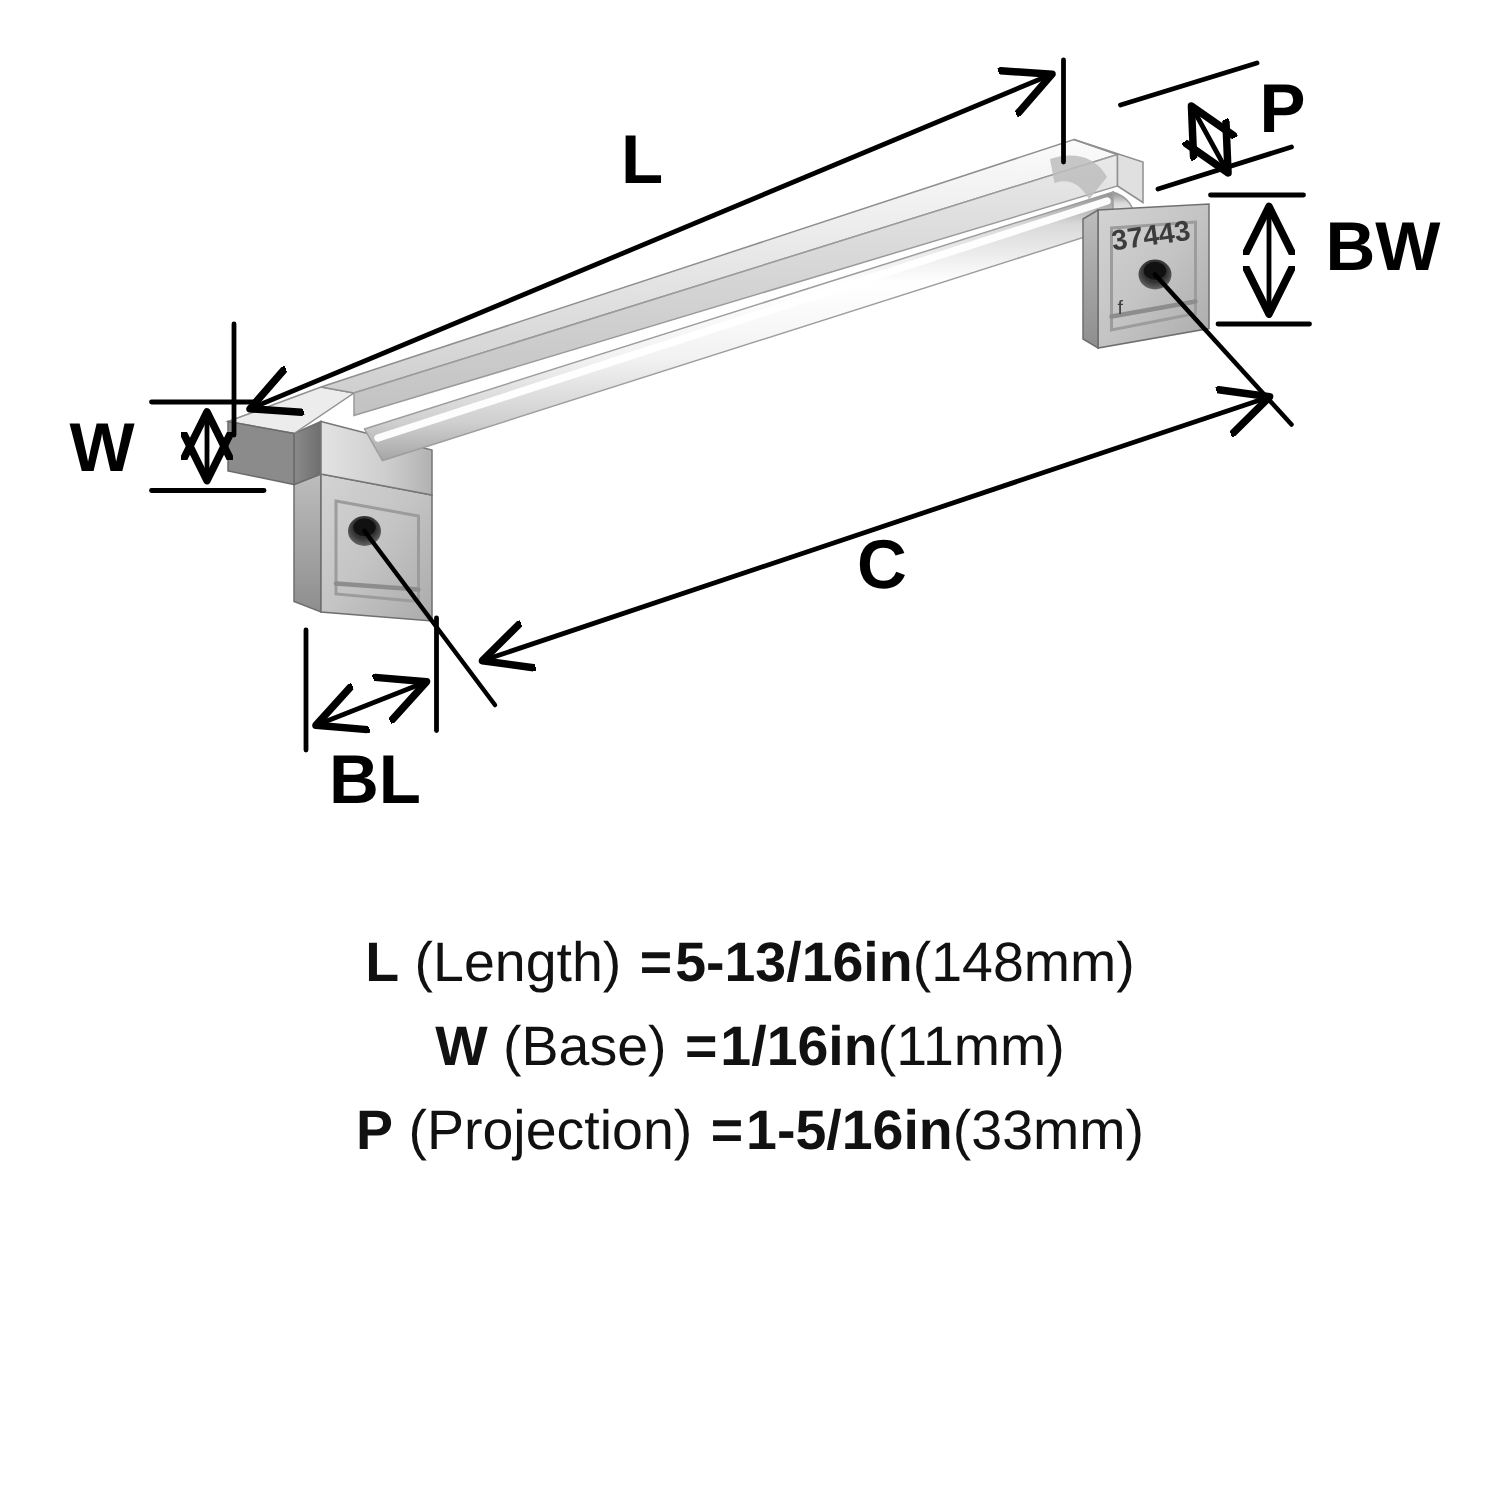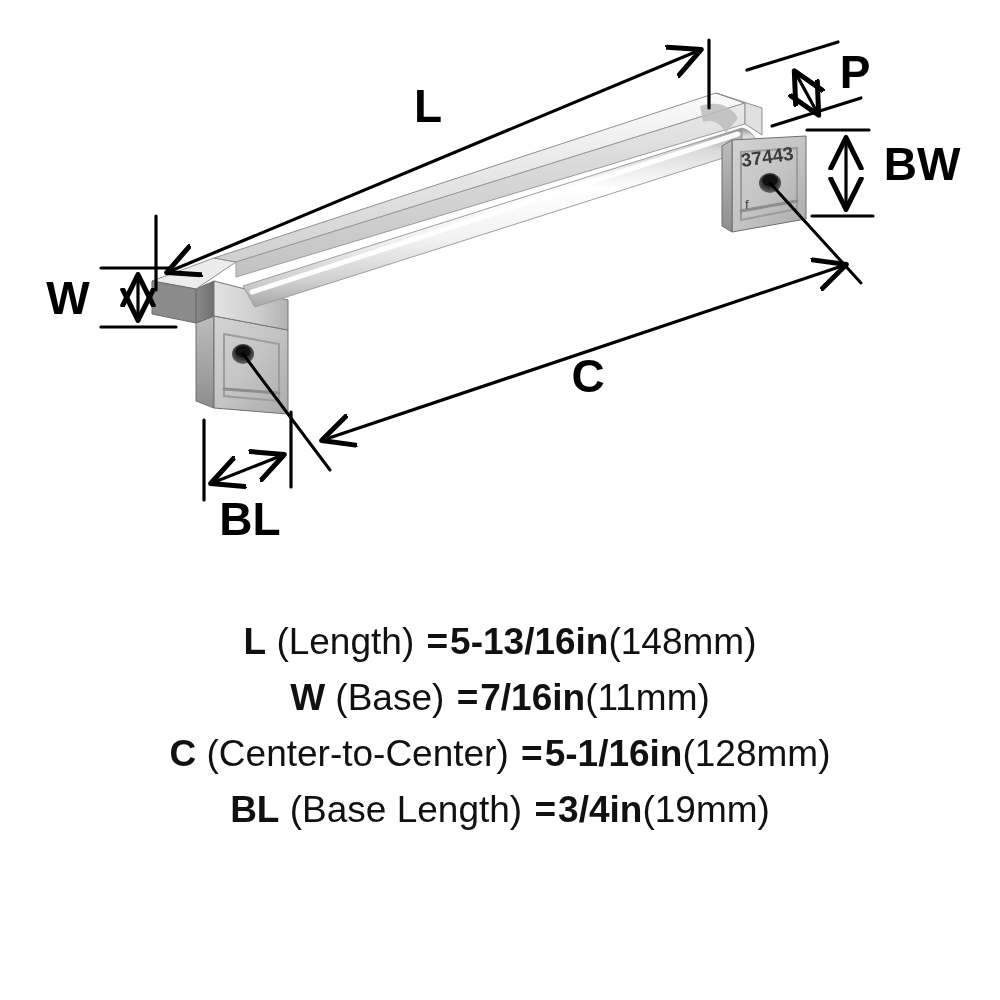--- a/index.html
+++ b/index.html
@@ -246,31 +246,26 @@
 
     <div class="spec-row">
       <span class="spec-abbr">L</span>
       <span class="spec-name">(Length)</span>
       <span class="spec-eq">=</span><span class="spec-imperial">5-13/16in</span><span class="spec-metric">(148mm)</span>
     </div>
 
     <div class="spec-row">
       <span class="spec-abbr">W</span>
       <span class="spec-name">(Base)</span>
-      <span class="spec-eq">=</span><span class="spec-imperial">7/16in</span><span class="spec-metric">(11mm)</span>
+      <span class="spec-eq">=</span><span class="spec-imperial">1/16in</span><span class="spec-metric">(11mm)</span>
     </div>
 
-
     <div class="spec-row">
-      <span class="spec-abbr">C</span>
-      <span class="spec-name">(Center-to-Center)</span>
-      <span class="spec-eq">=</span><span class="spec-imperial">5-1/16in</span><span class="spec-metric">(128mm)</span>
+      <span class="spec-abbr">P</span>
+      <span class="spec-name">(Projection)</span>
+      <span class="spec-eq">=</span><span class="spec-imperial">1-5/16in</span><span class="spec-metric">(33mm)</span>
     </div>
 
-    <div class="spec-row">
-      <span class="spec-abbr">BL</span>
-      <span class="spec-name">(Base Length)</span>
-      <span class="spec-eq">=</span><span class="spec-imperial">3/4in</span><span class="spec-metric">(19mm)</span>
-    </div>
+
 
 
   </div>
 </div>
 
 </body></html>

